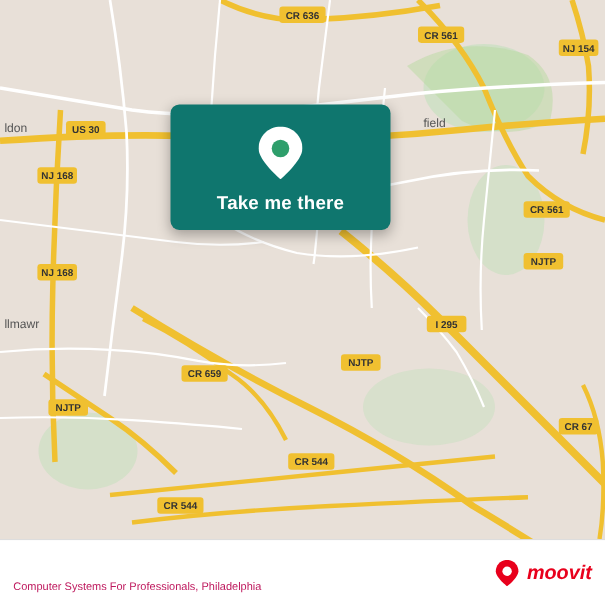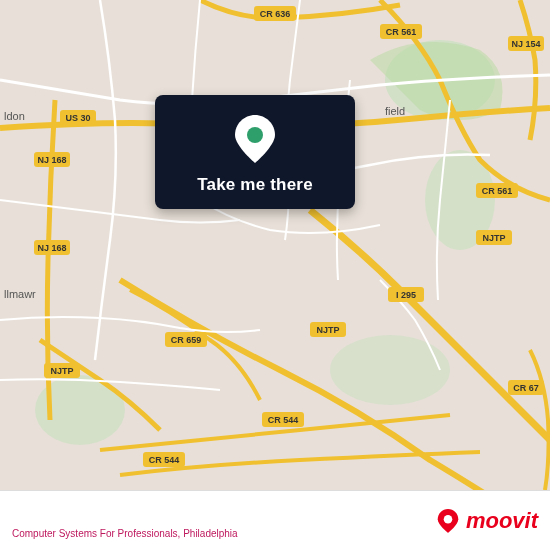--- a/index.html
+++ b/index.html
@@ -27,21 +27,21 @@
       position: absolute;
       top: 0; left: 0;
     }
 
     
     #take-me-card {
       position: absolute;
       top: 95px;
       left: 155px;
       width: 200px;
-      background-color: #0f172a;
+      background-color: #0f766e;
       border-radius: 8px;
       display: flex;
       flex-direction: column;
       align-items: center;
       padding: 18px 20px 14px 20px;
       box-shadow: 0 4px 12px rgba(0,0,0,0.3);
       z-index: 10;
     }
 
     #pin-icon-container {
@@ -95,21 +95,21 @@
       align-items: center;
       gap: 6px;
     }
 
     #moovit-pin {
       width: 24px;
       height: 24px;
     }
 
     #moovit-text {
-      font-size: 22px;
+      font-size: 18px;
       font-weight: 700;
       color: #e8001c;
       font-style: italic;
     }
   </style>
 </head>
 <body>
 
 <div id="map-container">
   <svg id="map-svg" viewBox="0 0 550 490" xmlns="http://www.w3.org/2000/svg">

